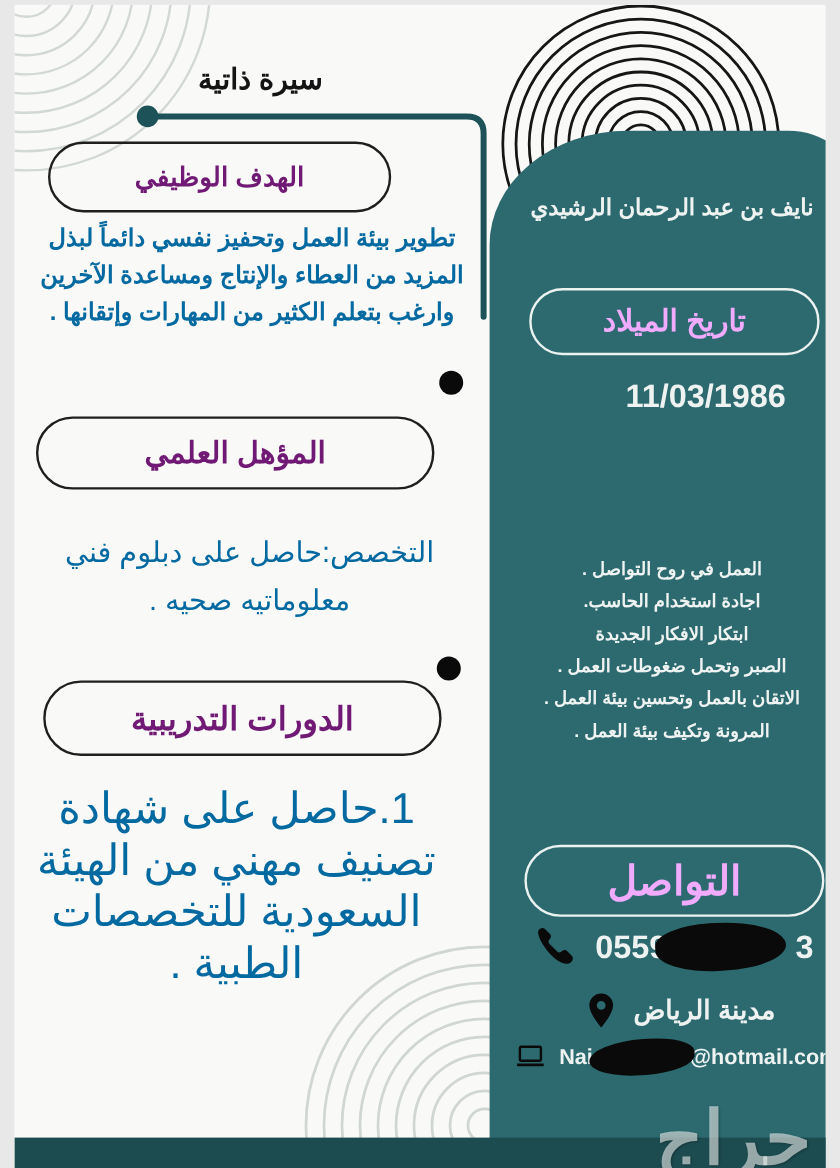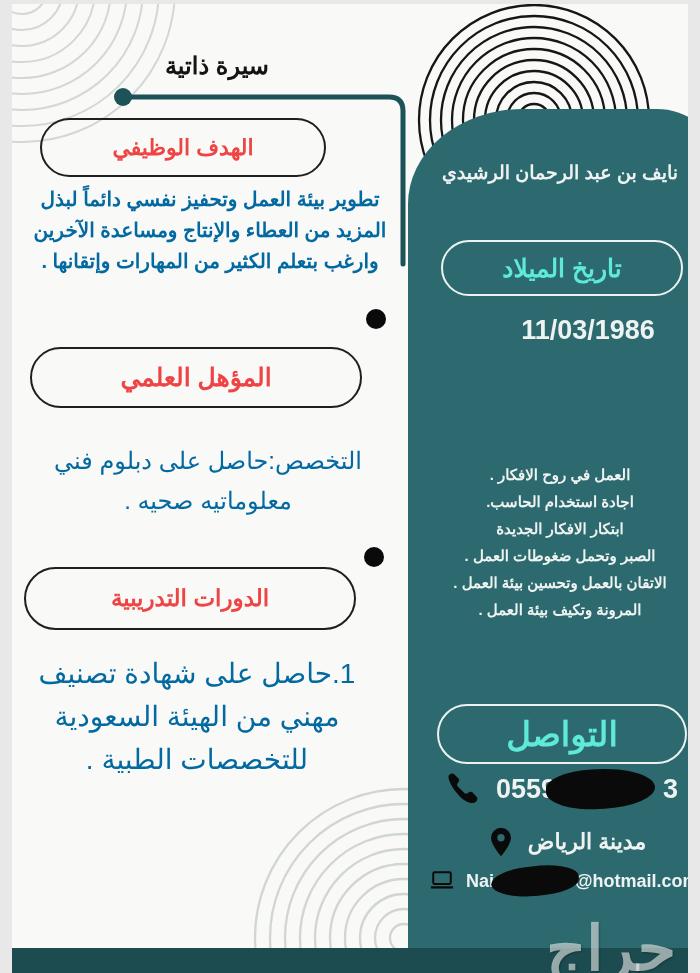--- a/index.html
+++ b/index.html
@@ -10,41 +10,41 @@
   }
   .deco{position:absolute;top:0;left:0;width:700px;height:973px;}
   
   .page-title{
     position:absolute;left:60px;top:48px;width:290px;text-align:center;
     font-size:24px;font-weight:bold;color:#141414;direction:rtl;
   }
   .pill{
     position:absolute;border:2.5px solid #1f1f1f;border-radius:40px;
     display:flex;align-items:center;justify-content:center;
-    color:#ef4444;font-weight:bold;direction:rtl;background:transparent;
+    color:#701a75;font-weight:bold;direction:rtl;background:transparent;
   }
   .pill1{left:28px;top:114px;width:282px;height:55px;font-size:22px;}
   .pill2{left:18px;top:343px;width:328px;height:57px;font-size:25px;}
-  .pill3{left:12px;top:563px;width:328px;height:59px;font-size:23px;}
+  .pill3{left:24px;top:563px;width:328px;height:59px;font-size:27px;}
   .ltext{position:absolute;direction:rtl;text-align:center;color:#0369a1;}
   .obj{left:5px;top:180px;width:386px;font-size:20px;line-height:31px;font-weight:bold;}
   .edu{left:0;top:437px;width:392px;font-size:24px;line-height:40px;font-weight:500;}
-  .courses{left:15px;top:648px;width:340px;font-size:28px;line-height:43px;font-weight:500;}
+  .courses{left:15px;top:648px;width:340px;font-size:36px;line-height:43px;font-weight:500;}
   
   .panel{
     position:absolute;left:396px;top:105px;width:304px;height:868px;
     background:#2C6A70;border-radius:115px 55px 0 0 / 95px 45px 0 0;
     color:#eef3f1;
   }
   .pname{position:absolute;top:52px;left:0;width:100%;text-align:center;
     font-size:19px;font-weight:bold;direction:rtl;letter-spacing:.5px;}
   .wpill{
     position:absolute;border:2.5px solid #ecf2f0;border-radius:32px;
     display:flex;align-items:center;justify-content:center;
-    font-weight:bold;direction:rtl;color:#5eead4;
+    font-weight:bold;direction:rtl;color:#f0abfc;
   }
   .wpill-birth{left:33px;top:131px;width:238px;height:52px;font-size:25px;}
   .wpill-skills{left:26px;top:276px;width:252px;height:62px;font-size:31px;}
   .wpill-contact{left:29px;top:595px;width:246px;height:56px;font-size:34px;}
   .pdate{position:absolute;top:206px;left:0;width:100%;text-align:center;
     font-size:27px;font-weight:bold;direction:ltr;padding-left:28px;}
   .skills-list{position:absolute;top:352px;left:32px;width:240px;
     direction:rtl;text-align:center;font-size:15px;font-weight:bold;line-height:27px;}
   .skill-item{margin:0 auto;}
   .crow{position:absolute;display:flex;align-items:center;}
@@ -135,21 +135,21 @@
 
   <div class="panel">
     <div class="pname">نايف بن عبد الرحمان الرشيدي</div>
 
     <div class="wpill wpill-birth">
       <span>تاريخ الميلاد</span>
     </div>
     <div class="pdate">11/03/1986</div>
 
     <div class="skills-list">
-      <div class="skill-item">العمل في روح الافكار .</div>
+      <div class="skill-item">العمل في روح التواصل .</div>
       <div class="skill-item">اجادة استخدام الحاسب.</div>
       <div class="skill-item">ابتكار الافكار الجديدة</div>
       <div class="skill-item">الصبر وتحمل ضغوطات العمل .</div>
       <div class="skill-item">الاتقان بالعمل وتحسين بيئة العمل .</div>
       <div class="skill-item">المرونة وتكيف بيئة العمل .</div>
     </div>
 
     <div class="wpill wpill-contact">
       <span>التواصل</span>
     </div>

